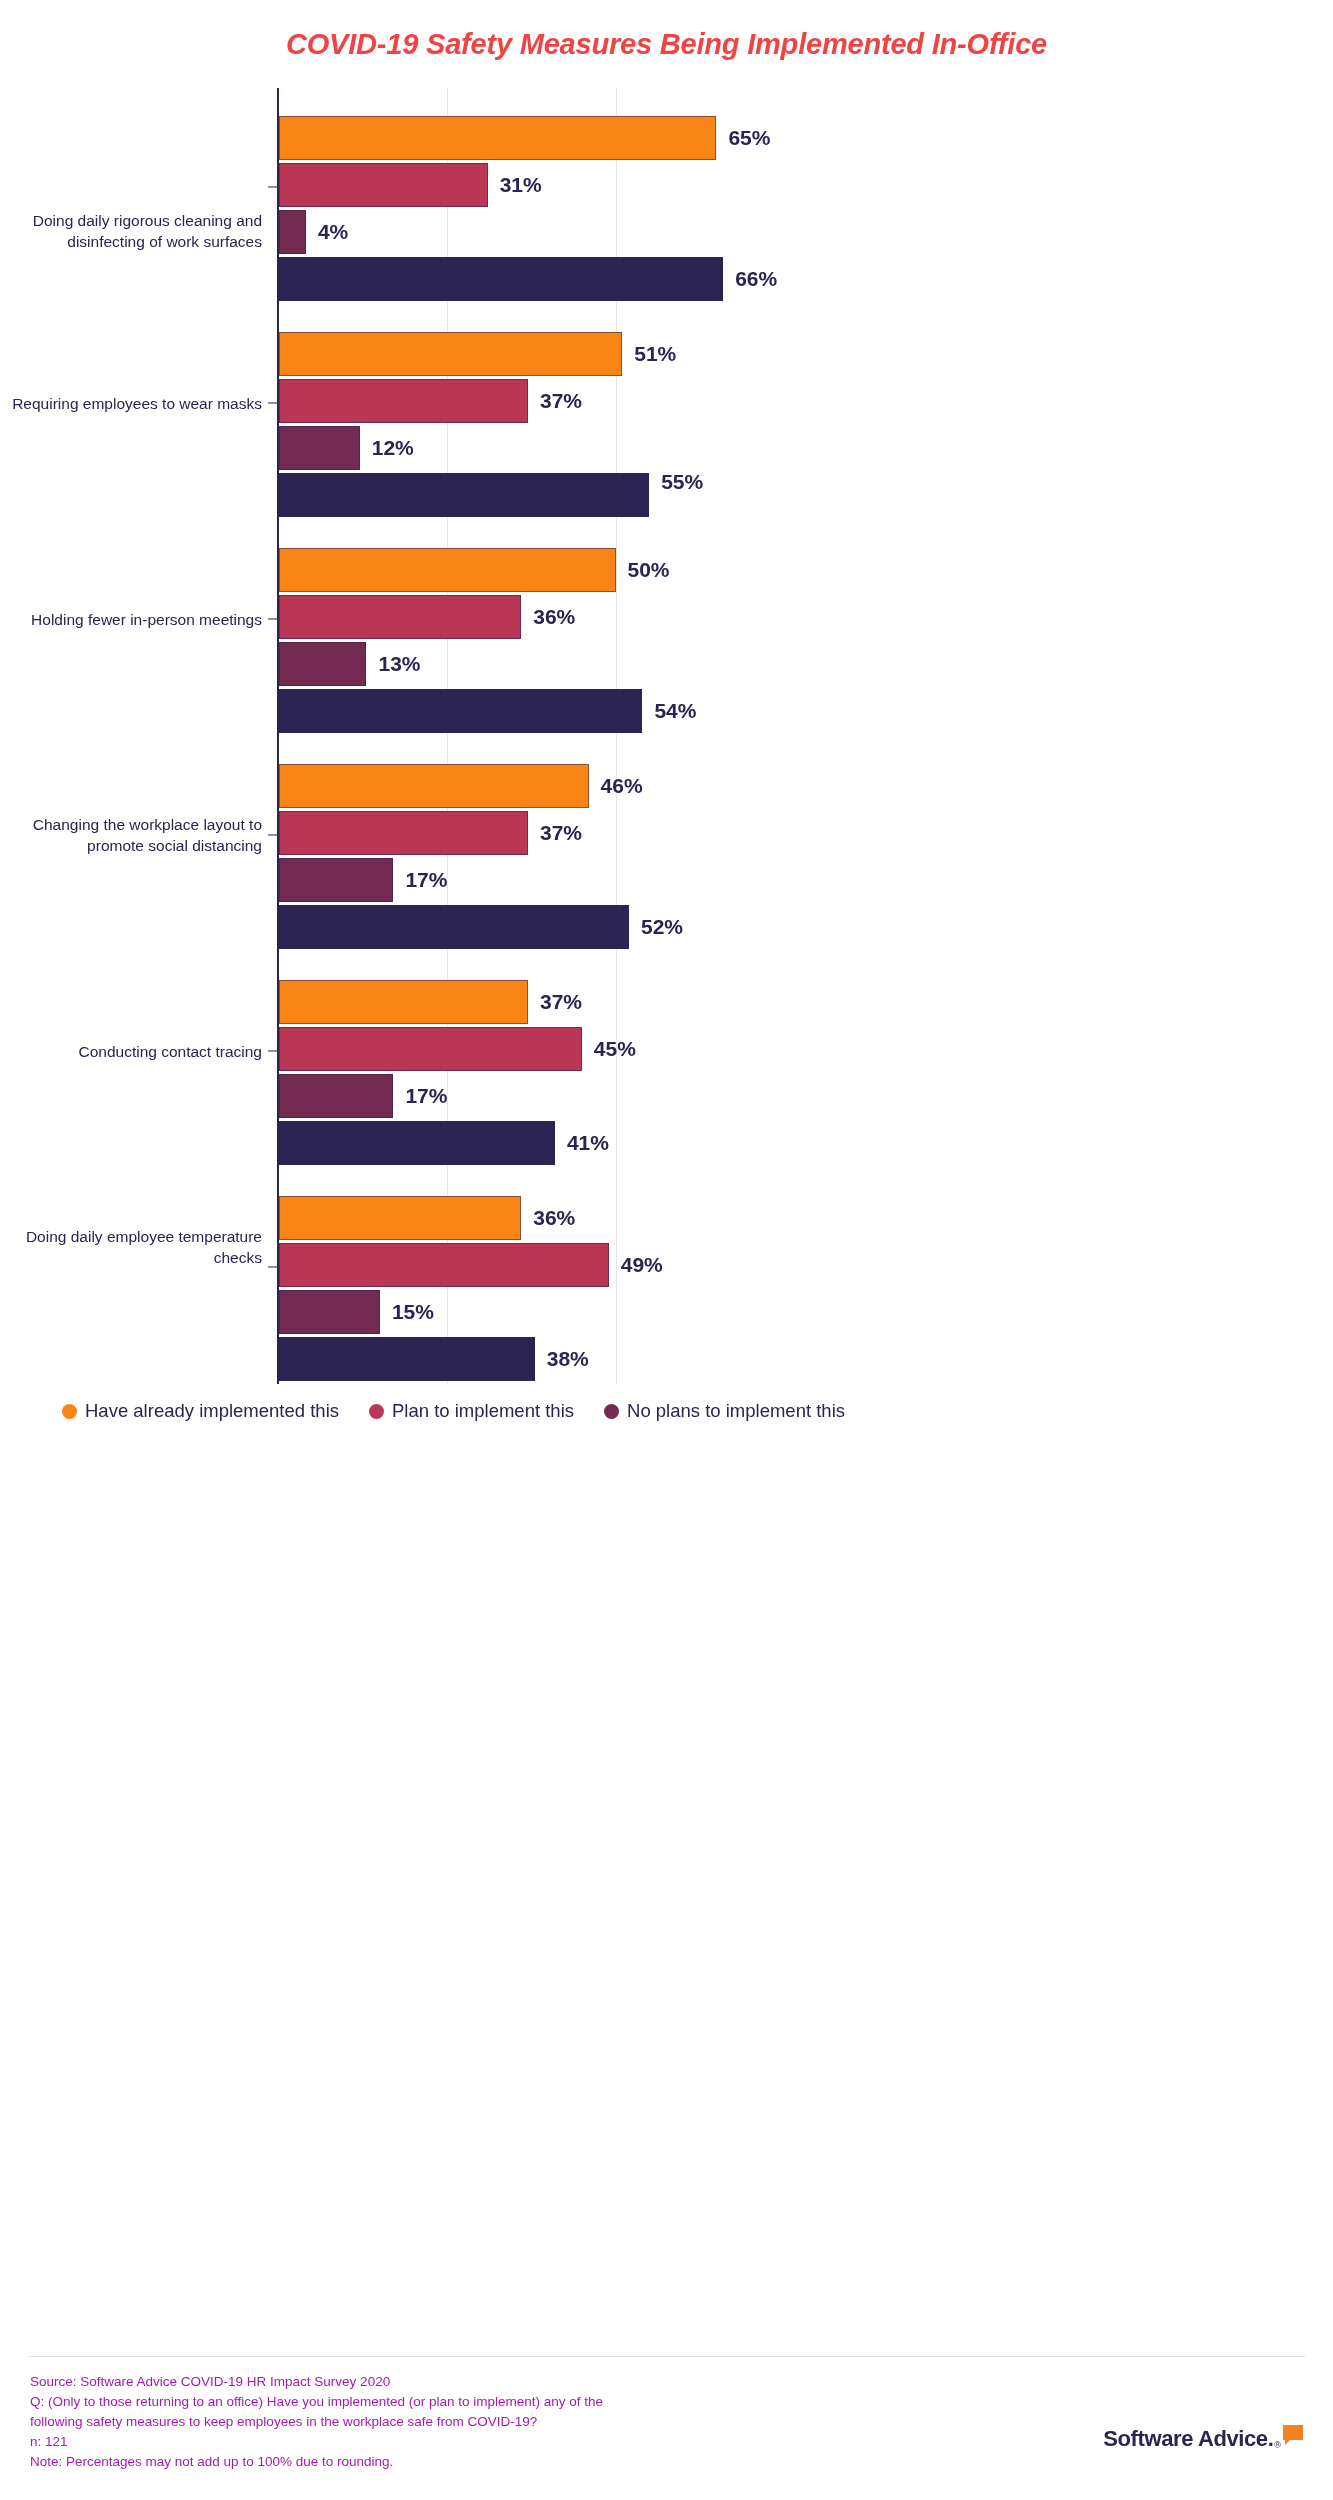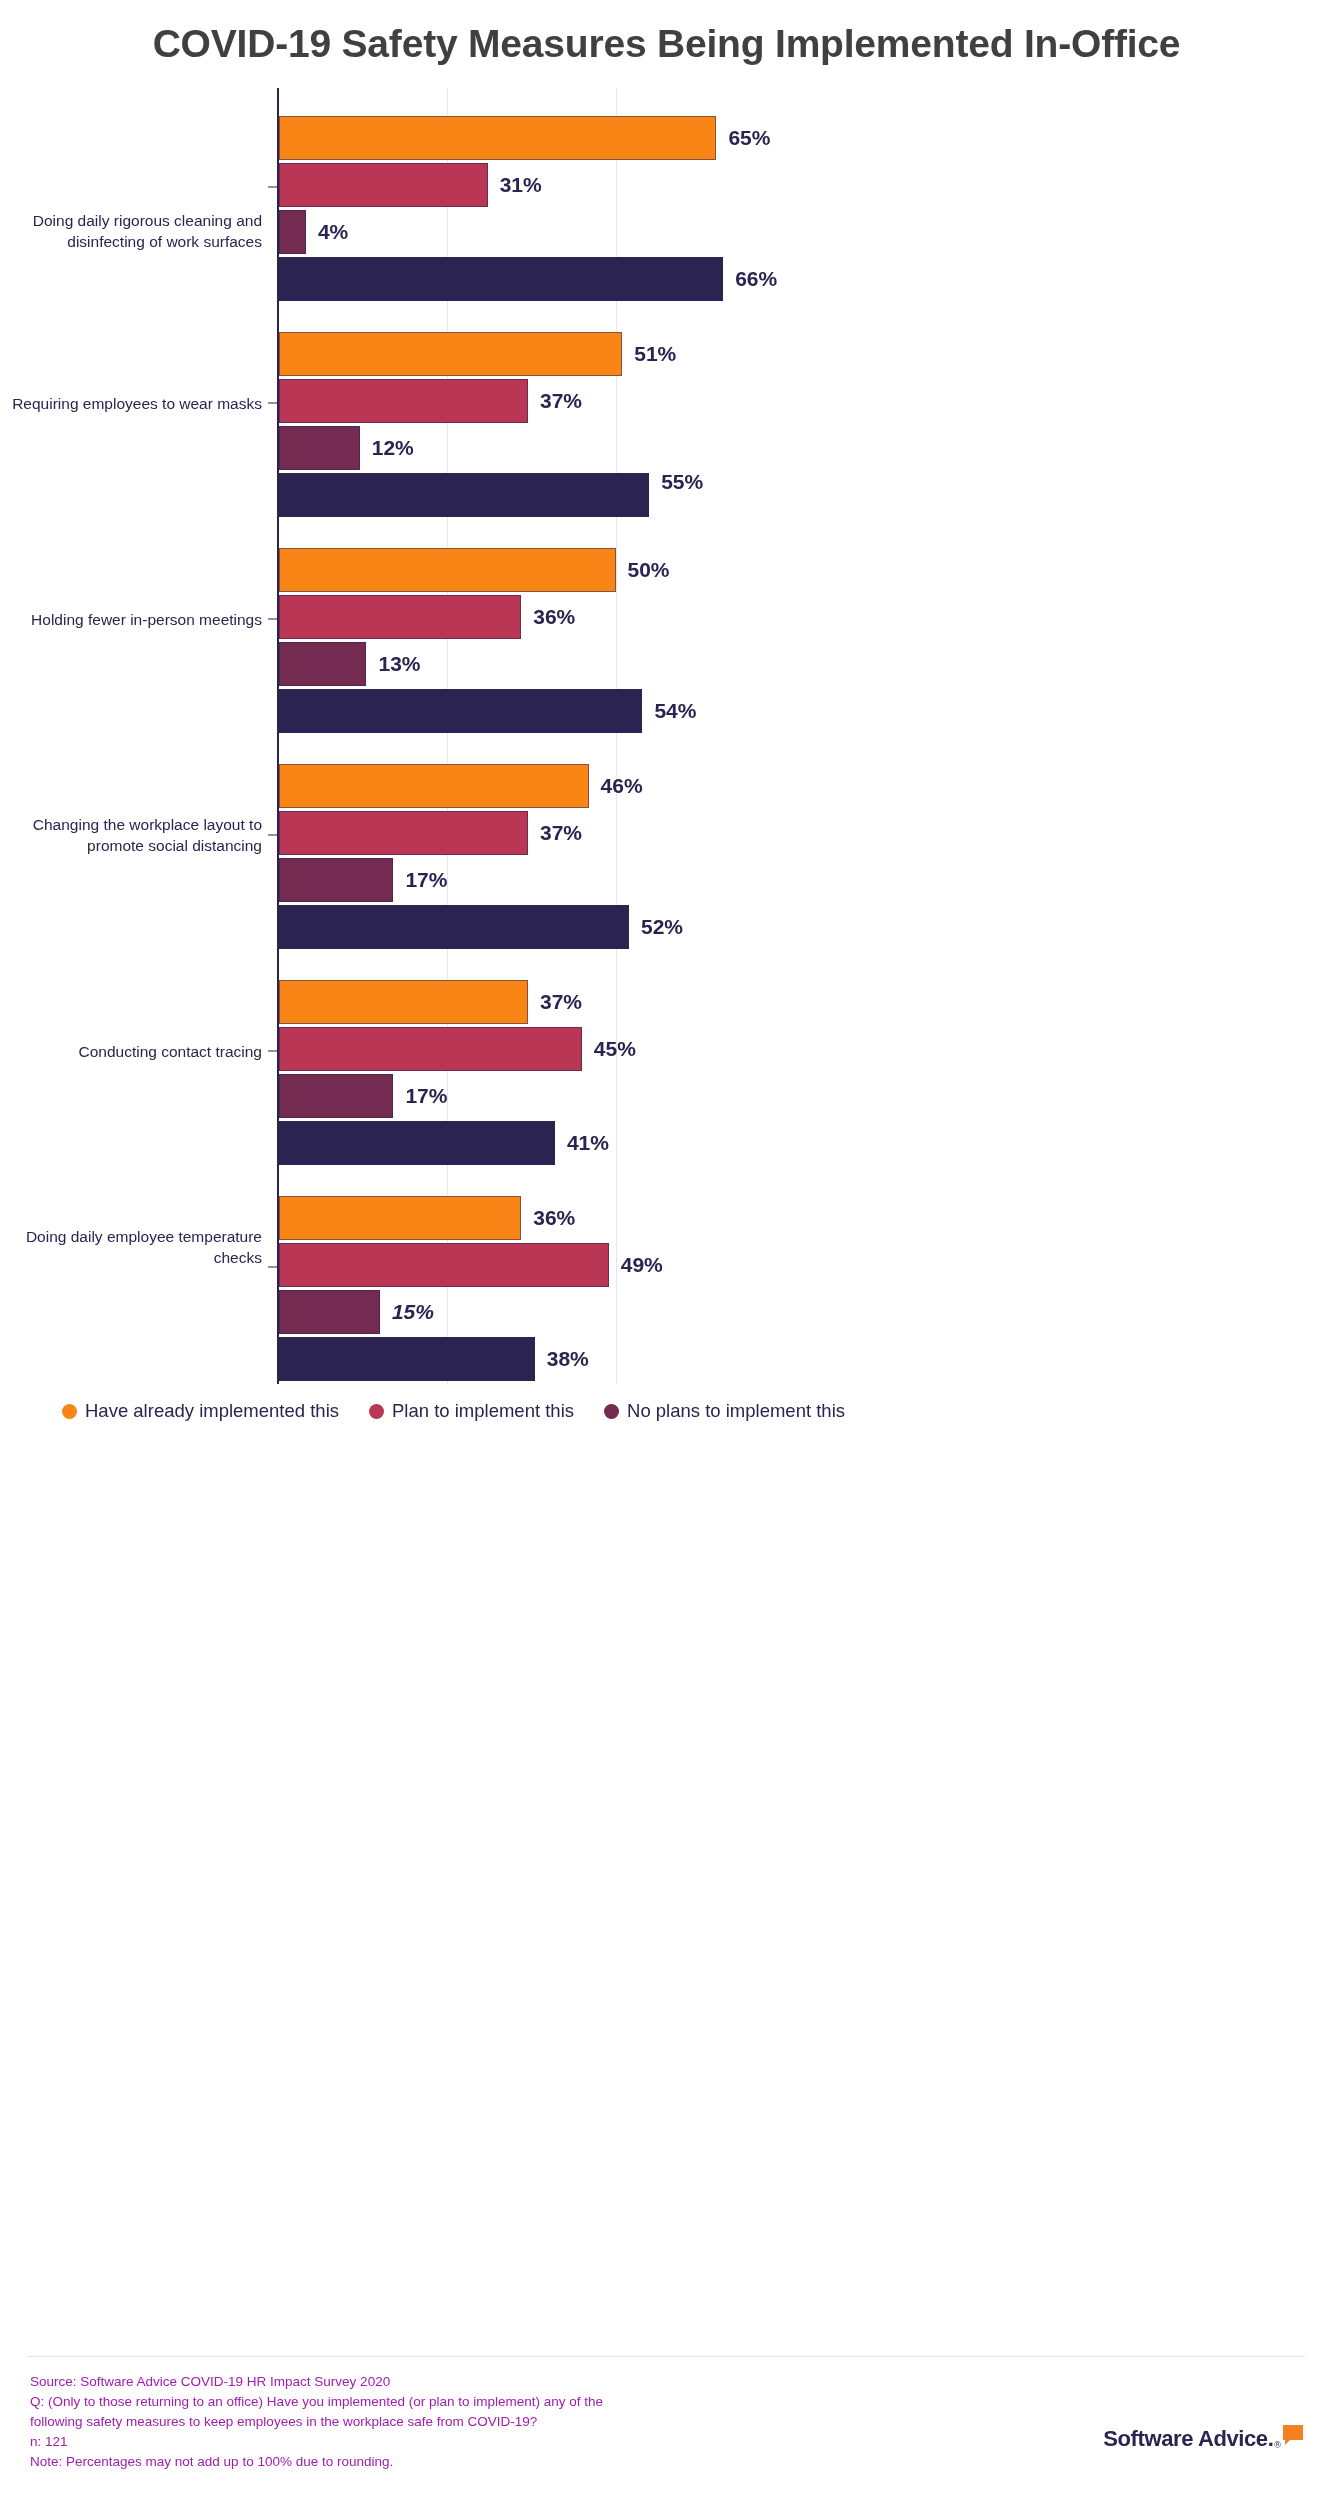--- a/index.html
+++ b/index.html
@@ -12,27 +12,28 @@
     height: 2500px;
     font-family: "Liberation Sans", sans-serif;
     color: #2b2450;
     position: relative;
     overflow: hidden;
   }
 
   
   #chart-title {
     text-align: center;
-    font-size: 39px;
+    font-size: 29px;
     font-weight: bold;
-    color: #404040;
+    color: #ef4444;
     letter-spacing: -0.2px;
     padding-top: 22px;
     height: 44px;
     line-height: 44px;
+    font-style: italic;
   }
 
   
   #plot-wrap {
     position: absolute;
     left: 0;
     top: 88px;
     width: 1333px;
     height: 1300px;
   }
@@ -263,21 +264,21 @@
       <div class="bar-value" style="left: 593.85px; top: 961px;">45%</div>
       <div class="bar" style="top: 986px; width: 114.41px; background: rgb(115, 43, 82);"></div>
       <div class="bar-value" style="left: 405.41px; top: 1008px;">17%</div>
       <div class="bar" style="top: 1033px; width: 275.93px; background: rgb(43, 36, 80);"></div>
       <div class="bar-value" style="left: 566.93px; top: 1055px;">41%</div>
       <div class="bar" style="top: 1108px; width: 242.28px; background: rgb(249, 133, 23);"></div>
       <div class="bar-value" style="left: 533.28px; top: 1130px;">36%</div>
       <div class="bar" style="top: 1155px; width: 329.77px; background: rgb(186, 54, 85);"></div>
       <div class="bar-value" style="left: 620.77px; top: 1177px;">49%</div>
       <div class="bar" style="top: 1202px; width: 100.95px; background: rgb(115, 43, 82);"></div>
-      <div class="bar-value" style="left: 391.95px; top: 1224px; font-style: italic;">15%</div>
+      <div class="bar-value" style="left: 391.95px; top: 1224px;">15%</div>
       <div class="bar" style="top: 1249px; width: 255.74px; background: rgb(43, 36, 80);"></div>
       <div class="bar-value" style="left: 546.74px; top: 1271px;">38%</div>
     </div>
 </div>
 
 <div id="legend">
   <div class="legend-row" id="legend-row-1">
       <div class="legend-item">
         <span class="legend-dot" style="background: rgb(249, 133, 23);"></span>
         <span class="legend-text">Have already implemented this</span>

